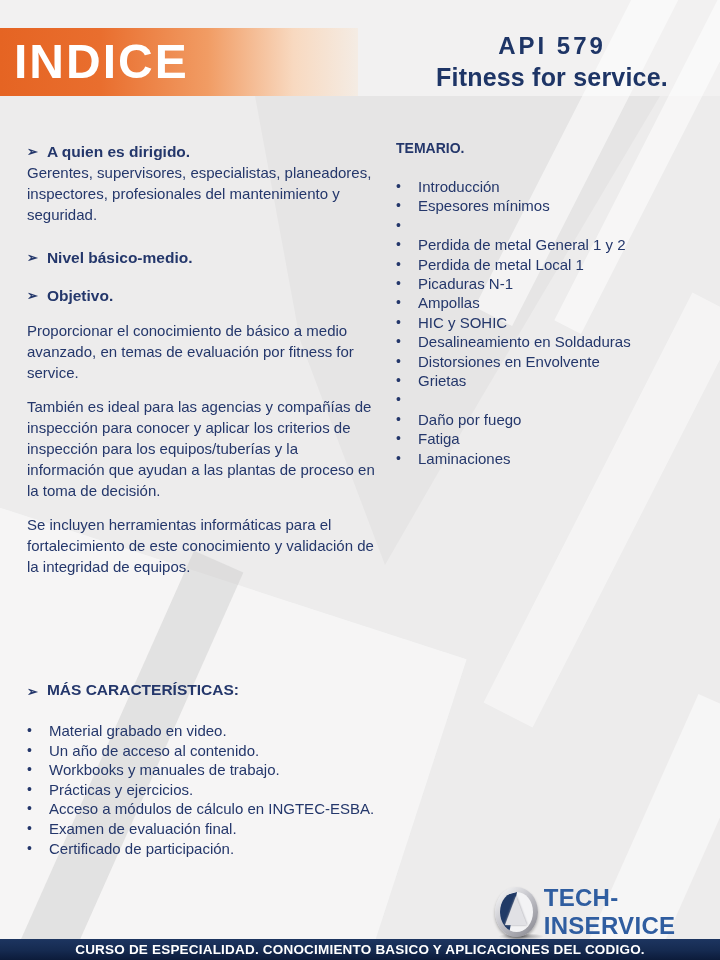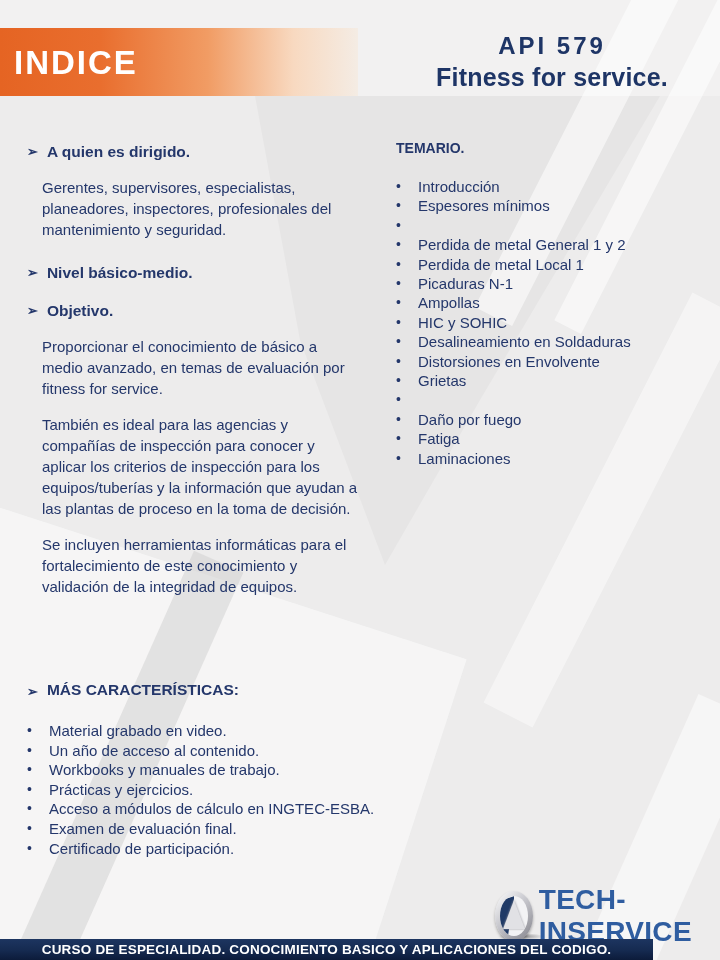--- a/index.html
+++ b/index.html
@@ -20,32 +20,32 @@
   .stripe-d{left:90px;top:540px;width:54px;height:500px;transform:rotate(24deg);background:rgba(210,209,209,0.55);}
   .stripe-e{left:610px;top:690px;width:70px;height:420px;transform:rotate(24deg);background:rgba(255,255,255,0.5);}
   .decor-lightwedge{left:-160px;top:560px;width:560px;height:520px;background:rgba(248,247,247,0.8);transform:rotate(18deg);}
 
   
   .banner{
     position:absolute;left:0;top:28px;width:358px;height:68px;z-index:3;
     background:linear-gradient(90deg,#e56423 0%,#e96e2e 28%,#f19c64 58%,#f8d9c0 82%,#f4ece4 100%);
     display:flex;align-items:center;
   }
-  .banner-title{color:#ffffff;font-size:33px;font-weight:800;letter-spacing:2px;padding-left:14px;line-height:1;}
+  .banner-title{color:#ffffff;font-size:48px;font-weight:800;letter-spacing:2px;padding-left:14px;line-height:1;}
 
   
   .header{position:absolute;left:392px;top:33px;width:320px;z-index:3;text-align:center;color:#1e3566;}
   .header-title{font-size:24px;font-weight:600;letter-spacing:3px;line-height:1.1;}
   .header-subtitle{font-size:25px;font-weight:600;letter-spacing:0.2px;margin-top:4px;}
 
   
   .left-col{position:absolute;left:27px;top:141px;width:348px;z-index:3;font-size:15px;line-height:21px;}
   .h-row{display:flex;gap:9px;font-weight:700;font-size:15.5px;align-items:flex-start;}
   .arrow-ic{font-size:13px;line-height:21px;flex:0 0 auto;}
-  .left-col p{margin:15px;}
+  .left-col p{margin:0;}
   .mb-body{margin-bottom:22px !important;}
   .mb-level{margin-bottom:17px;}
   .mb-obj{margin-bottom:14px;}
   .mb-para{margin-bottom:13px !important;}
 
   
   .temario{position:absolute;left:396px;top:140px;width:322px;z-index:3;}
   .temario-heading{font-weight:700;font-size:14px;margin-bottom:21px;}
   ul.plain{list-style:none;margin:0;padding:0;}
   .temario li{display:flex;gap:10px;line-height:19.4px;font-size:15px;}
@@ -62,24 +62,24 @@
     background:linear-gradient(135deg,#ffffff 0%,#c6c6cc 45%,#83838b 100%);
     box-shadow:0 2px 3px rgba(0,0,0,0.3);}
   .emblem-inner{position:absolute;inset:5px;border-radius:50%;background:#f3f3f5;overflow:hidden;}
   .em-navy{position:absolute;left:0;top:0;width:52%;height:100%;background:#203a66;
     clip-path:polygon(0 12%,100% 0,55% 100%,0 88%);}
   .em-cone{position:absolute;left:50%;top:9%;transform:translateX(-50%);width:0;height:0;
     border-left:11px solid transparent;border-right:11px solid transparent;border-bottom:29px solid #e1e1e5;
     filter:drop-shadow(0 0 1px #9a9aa2);}
   .emblem-shadow{position:absolute;left:498px;top:933px;width:46px;height:7px;border-radius:50%;
     background:radial-gradient(ellipse at center,rgba(35,35,40,0.5) 0%,rgba(35,35,40,0) 70%);z-index:2;}
-  .logo-text{font-size:28px;font-weight:700;color:#2f5da0;letter-spacing:0.3px;}
-
-  
-  .footer{position:absolute;left:0;bottom:0;width:653px;height:21px;z-index:4;
+  .logo-text{font-size:24px;font-weight:700;color:#2f5da0;letter-spacing:0.3px;}
+
+  
+  .footer{position:absolute;left:0;bottom:0;width:720px;height:21px;z-index:4;
     background:linear-gradient(180deg,#1d3560 0%,#152a50 55%,#0c1b3a 100%);
     display:flex;align-items:center;justify-content:center;}
   .footer-text{color:#ffffff;font-size:13.5px;font-weight:600;letter-spacing:0.2px;white-space:nowrap;}
 </style>
 </head>
 <body>
 
 <div class="slide">
 
   <div class="decor decor-topband"></div>

